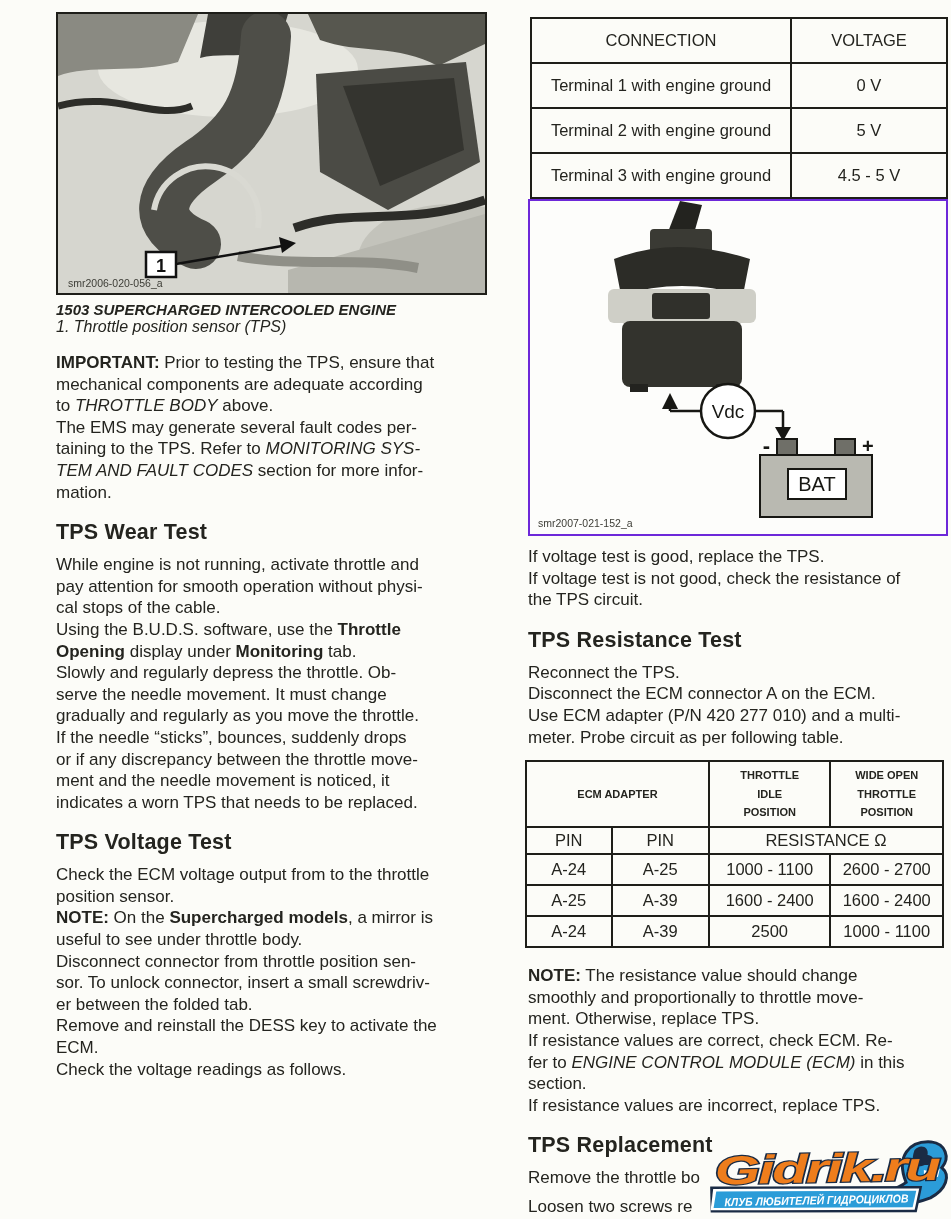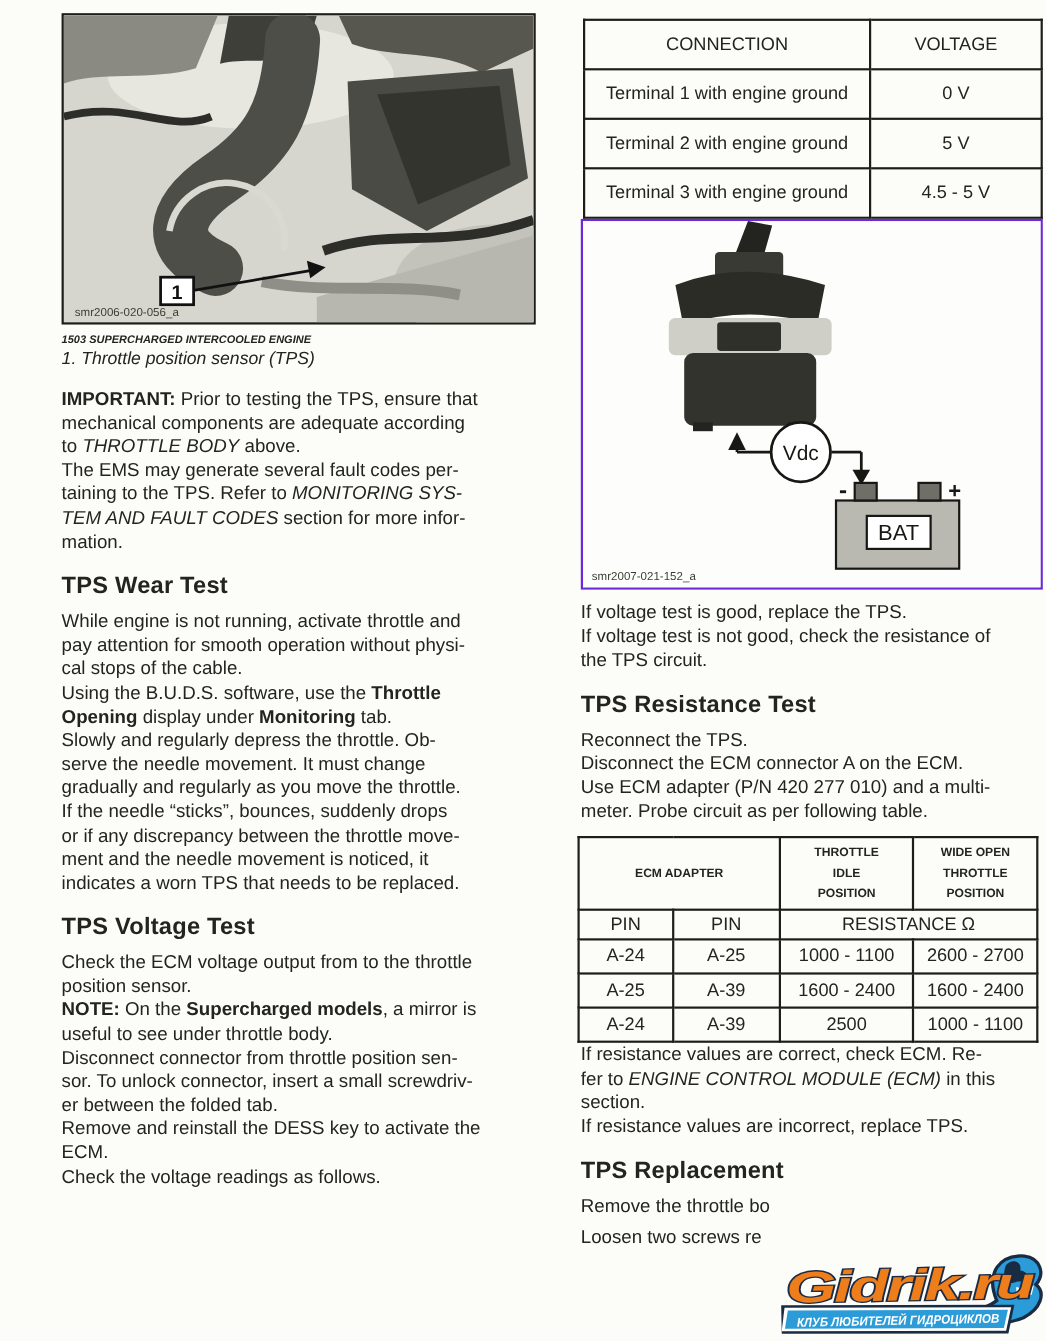--- a/index.html
+++ b/index.html
@@ -12,21 +12,21 @@
   }
   .col-left  { position: absolute; left: 56px; top: 12px; width: 431px; }
   .col-right { position: absolute; left: 528px; top: 17px; width: 420px; }
 
   .photo-frame { width: 431px; border: 2px solid #1e1e19; background: #d6d6cf; }
   .photo-frame svg { display: block; }
   .fig2-frame { width: 420px; border: 2px solid #6d28d9; background: #fdfdfb; margin-top: 16px; }
   .fig2-frame svg { display: block; }
 
   .fig-caption { margin-top: 6px; }
-  .fig-cap-title { font-style: italic; font-weight: 700; font-size: 10px; line-height: 18px; }
+  .fig-cap-title { font-style: italic; font-weight: 700; font-size: 15px; line-height: 18px; }
   .fig-cap-item  { font-style: italic; font-size: 16px; line-height: 16px; }
 
   p.body { font-size: 17px; line-height: 21.6px; white-space: pre-line; margin: 0 0; }
   p.mt16 { margin-top: 17px; }
   h2.section { font-size: 21.5px; line-height: 25px; font-weight: 700; letter-spacing: .2px; margin: 17px 0 9px; }
   .bld { font-weight: 700; }
   .itl { font-style: italic; }
 
   table.vtable { border-collapse: collapse; width: 418px; margin-left: 2px; }
   table.vtable th, table.vtable td {
@@ -231,20 +231,23 @@
       </tr>
       <tr>
         <td>A-24</td>
         <td>A-39</td>
         <td>2500</td>
         <td>1000 - 1100</td>
       </tr>
     </tbody>
       </table>
 
+    <p class="body mt16"><b class="bld">NOTE:</b><span> The resistance value should change
+smoothly and proportionally to throttle move-
+ment. Otherwise, replace TPS.</span></p>
 
     <p class="body"><span>If resistance values are correct, check ECM. Re-
 fer to </span><i class="itl">ENGINE CONTROL MODULE (ECM)</i><span> in this
 section.</span></p>
 
     <p class="body">If resistance values are incorrect, replace TPS.</p>
 
     <h2 class="section">TPS Replacement</h2>
 
     <p class="body" style="margin-bottom:7px">Remove the throttle bo</p>

